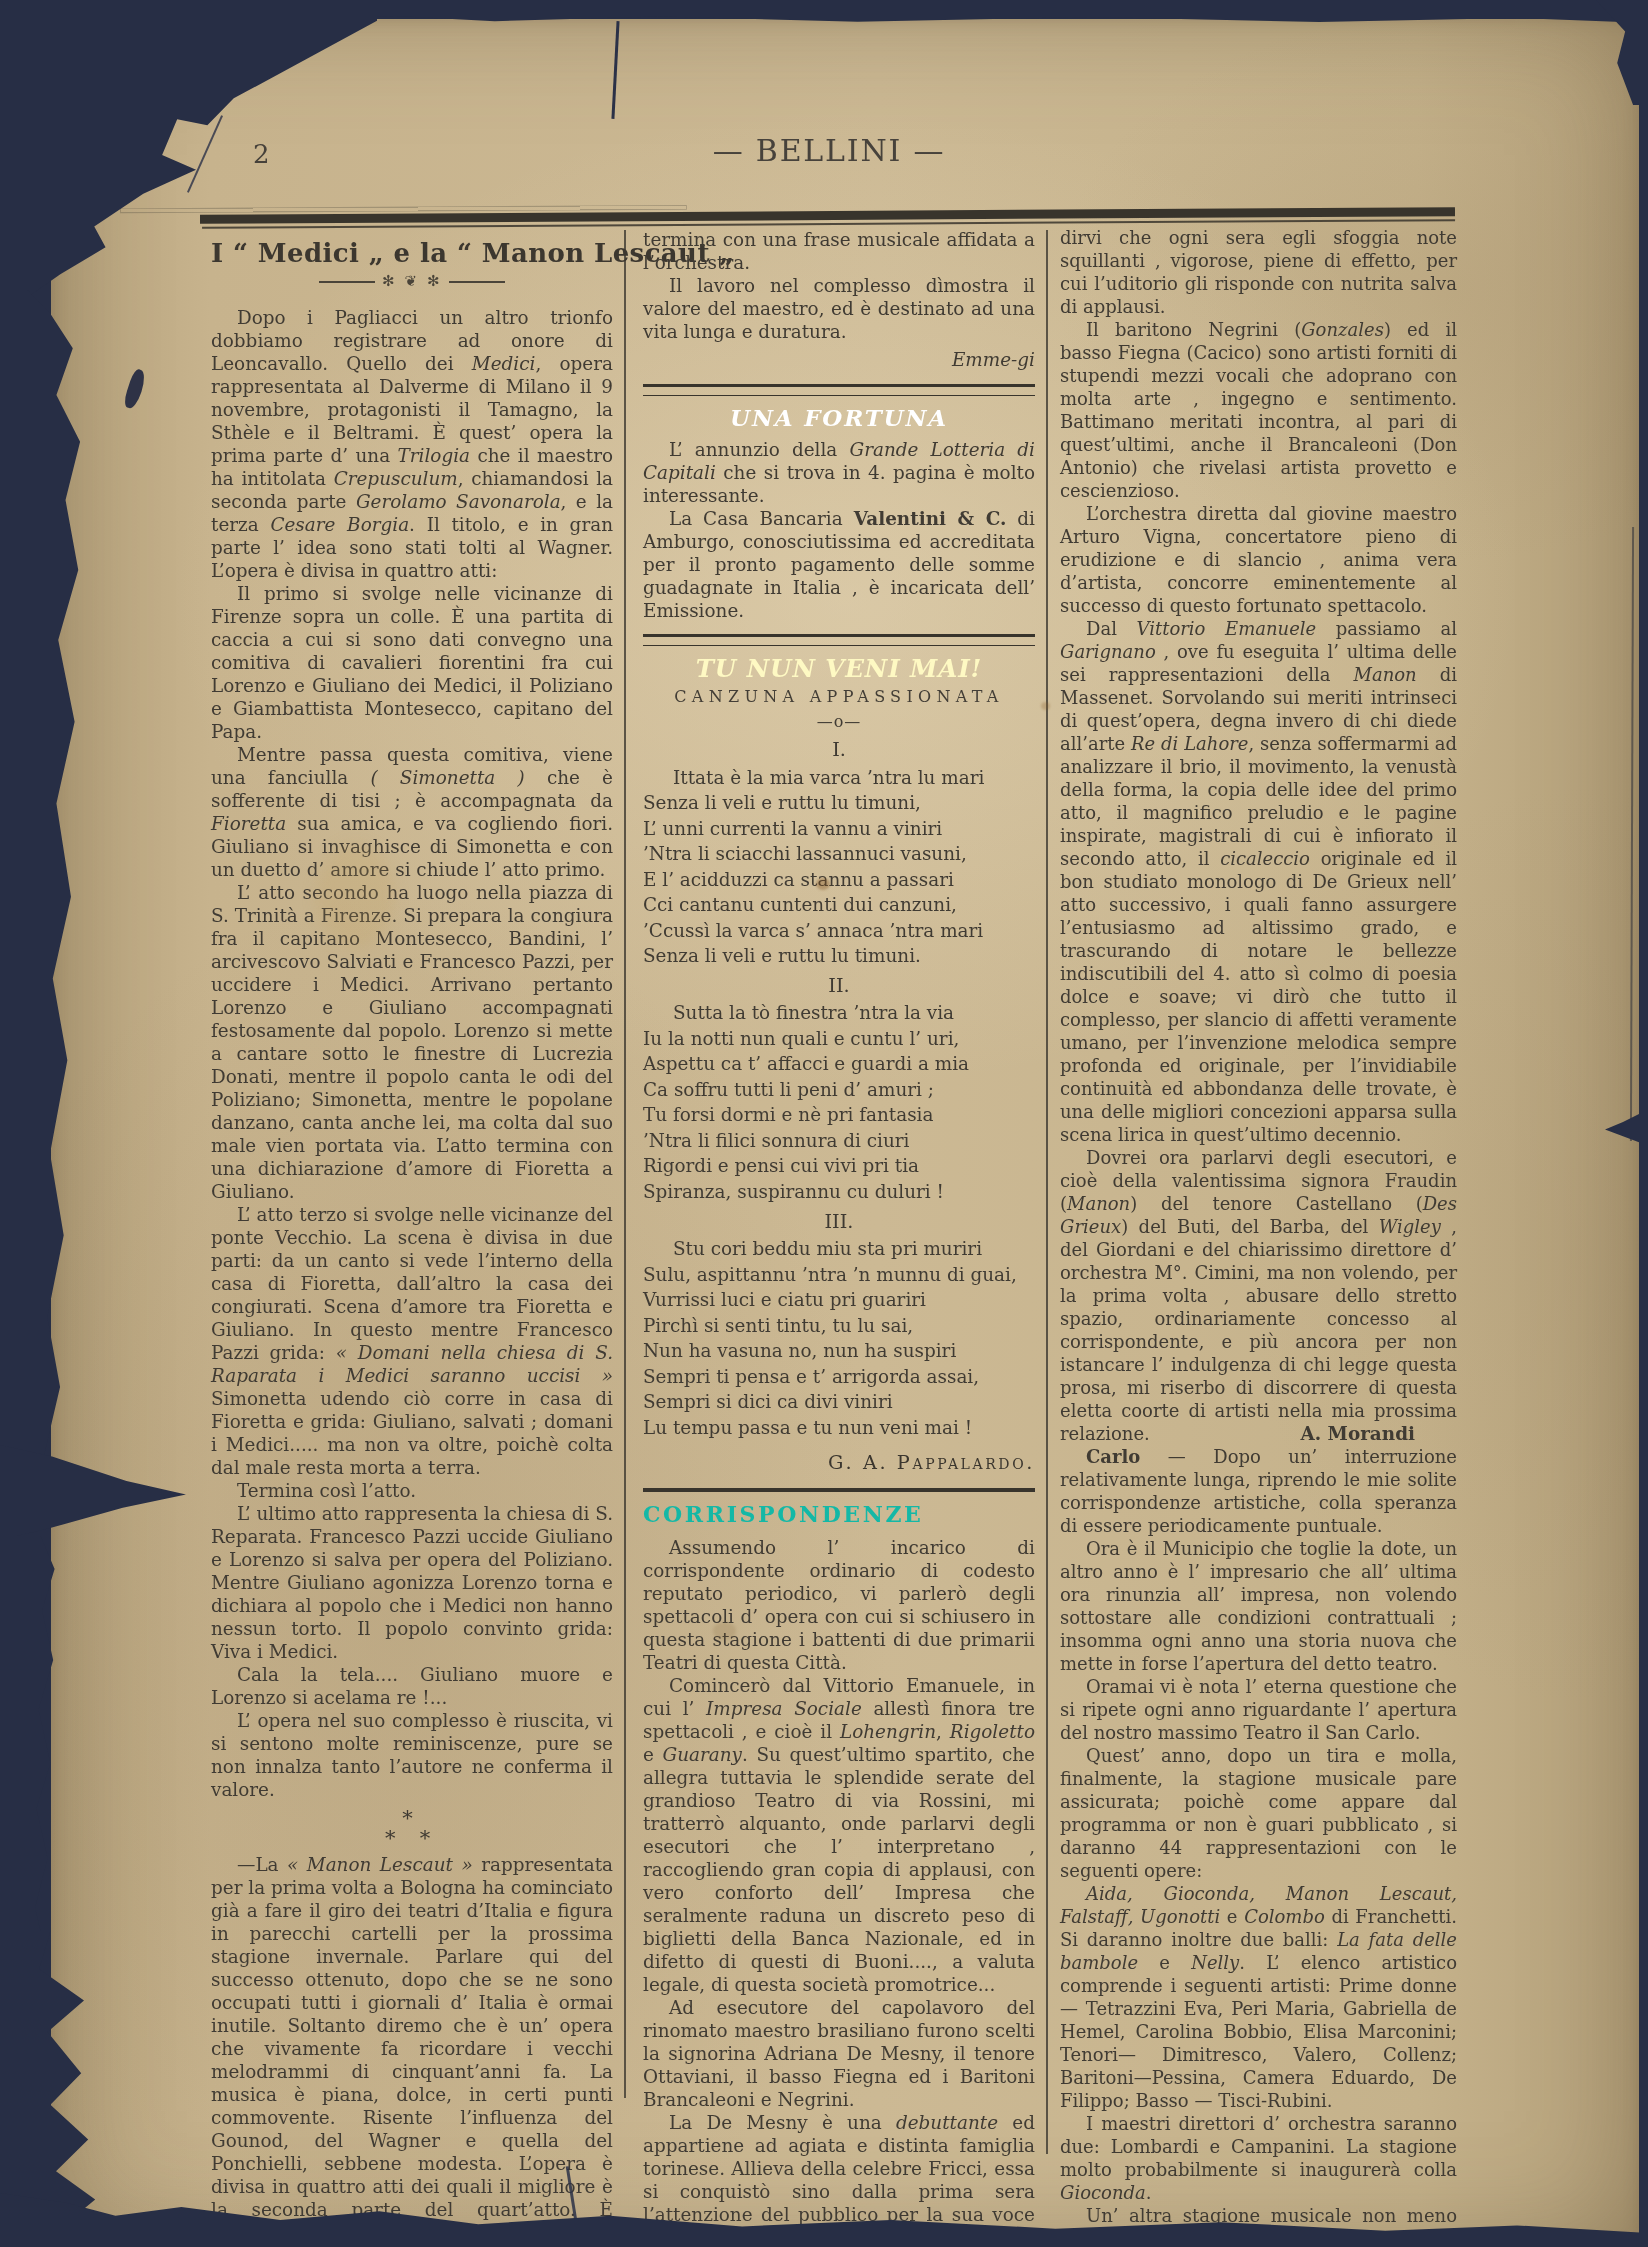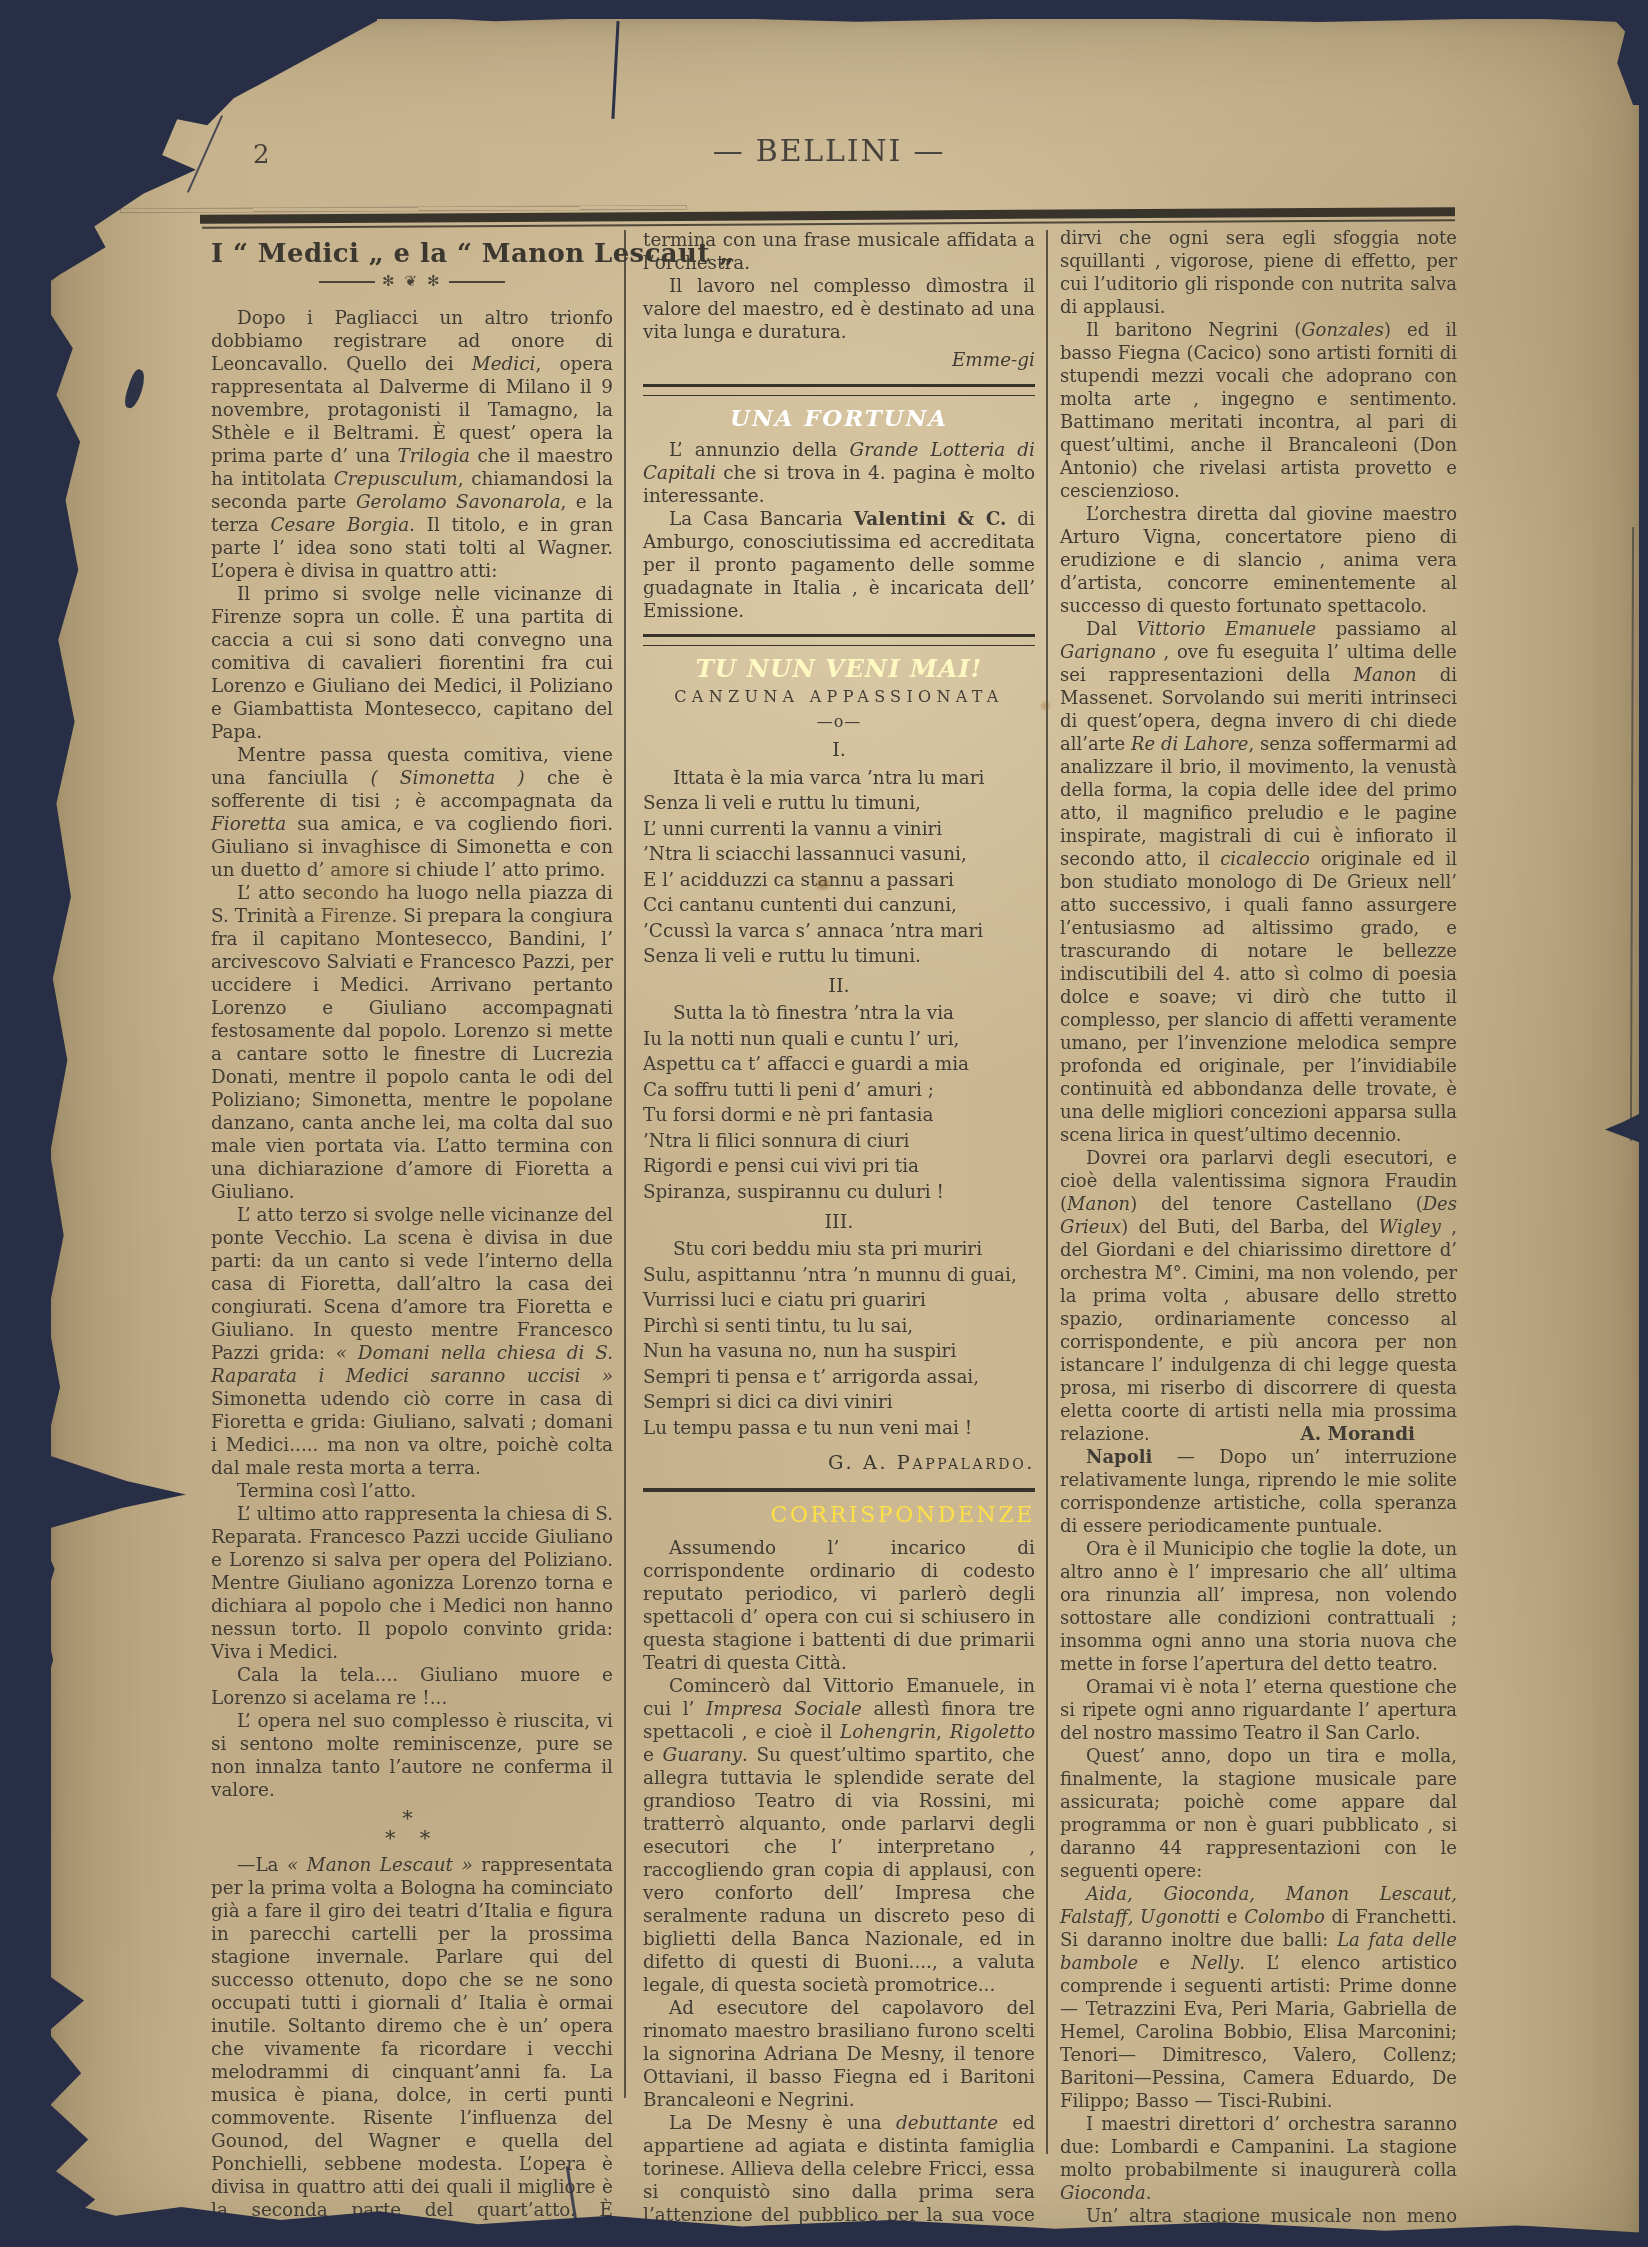--- a/index.html
+++ b/index.html
@@ -60,22 +60,22 @@
   .poem-title{font-size:24.6px; font-weight:bold; font-style:italic; text-align:center;
     letter-spacing:0.9px; color:#fef9c3; margin:3.5px 0 5.3px 0 !important;}
   .poem-subtitle{font-size:16px; text-align:center; letter-spacing:5.3px; color:#433e36; margin:0 0 1.8px 0 !important;}
   .poem-o{text-align:center; font-size:16px; margin:0 0 3.5px 0 !important; letter-spacing:0.9px;}
   .stanza-label{text-align:center; font-size:19.3px; margin:5.3px 0 3.5px 0; color:#3f3a32;}
   .poem-line{line-height:25.5px; padding-left:63px; text-align:left; text-indent:0;}
   .stanza .poem-line:first-of-type{text-indent:30px;}
   .poem-sig{text-align:right; padding-right:40px; font-variant:small-caps; letter-spacing:2.6px;
     font-size:19.3px; margin-top:10.5px !important; color:#3b362e;}
   .thick-rule{height:4.4px; background:#38342c; margin:14px 0 10.5px 0;}
-  .corr-title{font-size:22px; font-weight:normal; text-align:right; letter-spacing:2.6px;
-    color:#fde047; margin:0 0 10.5px 0 !important;}
+  .corr-title{font-size:22px; font-weight:bold; text-align:left; letter-spacing:2.6px;
+    color:#14b8a6; margin:0 0 10.5px 0 !important;}
   .sig-morandi{text-align:right; font-weight:bold; padding-right:42px; margin-top:-23px !important;
     position:relative; z-index:2; font-size:18.4px;}
   
   .tear{position:absolute; background:#272e45; z-index:5;}
   #tear-top{left:0; top:0; width:100%; height:23px;
     clip-path:polygon(0 0,100% 0,100% 100%,92% 78%,80% 96%,66% 74%,52% 95%,40% 72%,30% 92%,24% 70%,0 100%);}
   #tear-topright{right:0; top:0; width:53px; height:105px;
     clip-path:polygon(100% 0,0 0,55% 30%,40% 60%,70% 100%,100% 100%);}
   #tear-corner{left:0; top:0; width:377px; height:298px;
     clip-path:polygon(0 0,100% 0,100% 7%,62% 33%,55% 42%,47% 40%,43% 52%,52% 57%,38% 65%,25% 76%,28% 83%,16% 92%,7% 100%,0 100%);}
@@ -199,21 +199,21 @@
 
   </section>
 
   <section class="col" id="col3">
     <p>dirvi che ogni sera egli sfoggia note squillanti , vigorose, piene di effetto, per cui l’uditorio gli risponde con nutrita salva di applausi.</p>
     <p class="ind">Il baritono Negrini (<span class="seg-i">Gonzales</span>) ed il basso Fiegna (Cacico) sono artisti forniti di stupendi mezzi vocali che adoprano con molta arte , ingegno e sentimento. Battimano meritati incontra, al pari di quest’ultimi, anche il Brancaleoni (Don Antonio) che rivelasi artista provetto e cescienzioso.</p>
     <p class="ind">L’orchestra diretta dal giovine maestro Arturo Vigna, concertatore pieno di erudizione e di slancio , anima vera d’artista, concorre eminentemente al successo di questo fortunato spettacolo.</p>
     <p class="ind">Dal <span class="seg-i">Vittorio Emanuele</span> passiamo al <span class="seg-i">Garignano</span> , ove fu eseguita l’ ultima delle sei rappresentazioni della <span class="seg-i">Manon</span> di Massenet. Sorvolando sui meriti intrinseci di quest’opera, degna invero di chi diede all’arte <span class="seg-i">Re di Lahore</span>, senza soffermarmi ad analizzare il brio, il movimento, la venustà della forma, la copia delle idee del primo atto, il magnifico preludio e le pagine inspirate, magistrali di cui è infiorato il secondo atto, il <span class="seg-i">cicaleccio</span> originale ed il bon studiato monologo di De Grieux nell’ atto successivo, i quali fanno assurgere l’entusiasmo ad altissimo grado, e trascurando di notare le bellezze indiscutibili del 4. atto sì colmo di poesia dolce e soave; vi dirò che tutto il complesso, per slancio di affetti veramente umano, per l’invenzione melodica sempre profonda ed originale, per l’invidiabile continuità ed abbondanza delle trovate, è una delle migliori concezioni apparsa sulla scena lirica in quest’ultimo decennio.</p>
     <p class="ind">Dovrei ora parlarvi degli esecutori, e cioè della valentissima signora Fraudin (<span class="seg-i">Manon</span>) del tenore Castellano (<span class="seg-i">Des Grieux</span>) del Buti, del Barba, del <span class="seg-i">Wigley</span> , del Giordani e del chiarissimo direttore d’ orchestra M°. Cimini, ma non volendo, per la prima volta , abusare dello stretto spazio, ordinariamente concesso al corrispondente, e più ancora per non istancare l’ indulgenza di chi legge questa prosa, mi riserbo di discorrere di questa eletta coorte di artisti nella mia prossima relazione.</p>
     <div class="sig-morandi">A. Morandi</div>
-    <p class="ind"><span class="seg-b">Napoli</span> — Dopo un’ interruzione relativamente lunga, riprendo le mie solite corrispondenze artistiche, colla speranza di essere periodicamente puntuale.</p>
+    <p class="ind"><span class="seg-b">Carlo</span> — Dopo un’ interruzione relativamente lunga, riprendo le mie solite corrispondenze artistiche, colla speranza di essere periodicamente puntuale.</p>
     <p class="ind">Ora è il Municipio che toglie la dote, un altro anno è l’ impresario che all’ ultima ora rinunzia all’ impresa, non volendo sottostare alle condizioni contrattuali ; insomma ogni anno una storia nuova che mette in forse l’apertura del detto teatro.</p>
     <p class="ind">Oramai vi è nota l’ eterna questione che si ripete ogni anno riguardante l’ apertura del nostro massimo Teatro il San Carlo.</p>
     <p class="ind">Quest’ anno, dopo un tira e molla, finalmente, la stagione musicale pare assicurata; poichè come appare dal programma or non è guari pubblicato , si daranno 44 rappresentazioni con le seguenti opere:</p>
     <p class="ind"><span class="seg-i">Aida, Gioconda, Manon Lescaut, Falstaff, Ugonotti</span> e <span class="seg-i">Colombo</span> di Franchetti. Si daranno inoltre due balli: <span class="seg-i">La fata delle bambole</span> e <span class="seg-i">Nelly</span>. L’ elenco artistico comprende i seguenti artisti: Prime donne — Tetrazzini Eva, Peri Maria, Gabriella de Hemel, Carolina Bobbio, Elisa Marconini; Tenori— Dimitresco, Valero, Collenz; Baritoni—Pessina, Camera Eduardo, De Filippo; Basso — Tisci-Rubini.</p>
     <p class="ind">I maestri direttori d’ orchestra saranno due: Lombardi e Campanini. La stagione molto probabilmente si inaugurerà colla <span class="seg-i">Gioconda</span>.</p>
     <p class="ind">Un’ altra stagione musicale non meno splendida e per artisti, e per opere sarà data al Mercadante , dal Sonsogno. Le opere sono le seguenti:  ed altre minori. Degli artisti basti dirvi che ci sarà  ed altri; fra le donne:  ed altre ancora. Che più ? C’ è da rimanerne invidiosi non è vero ?</p>
 
   </section>
 
   <div class="tear" id="tear-top"></div>

